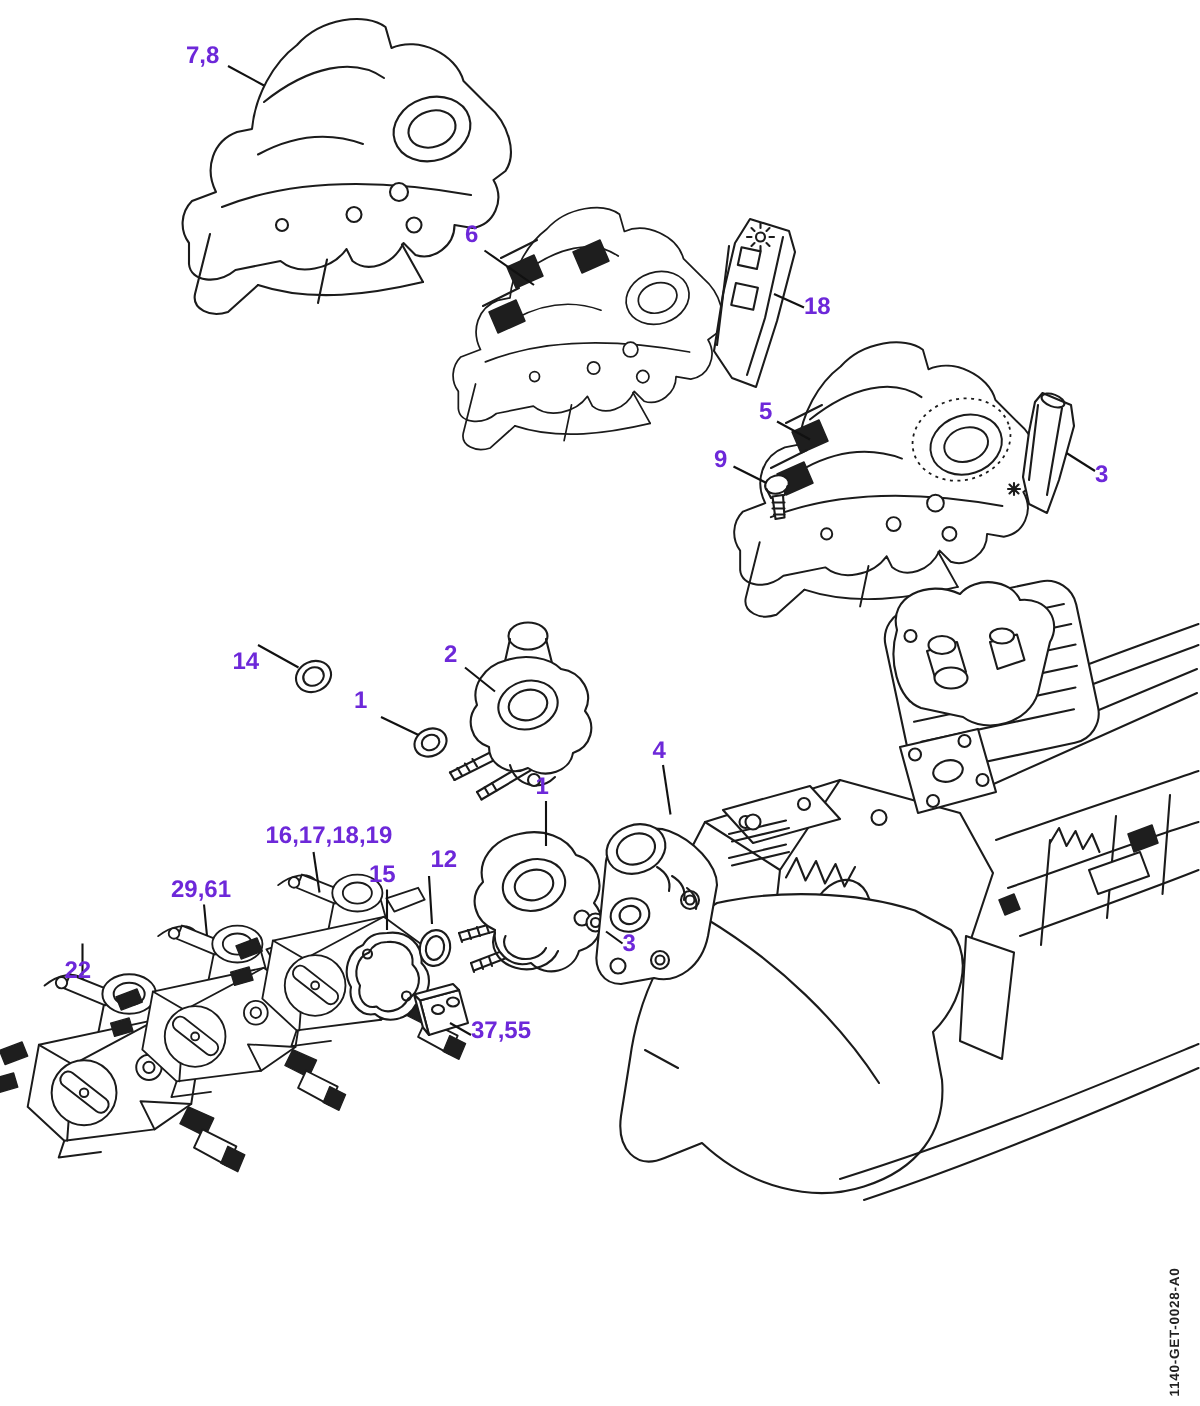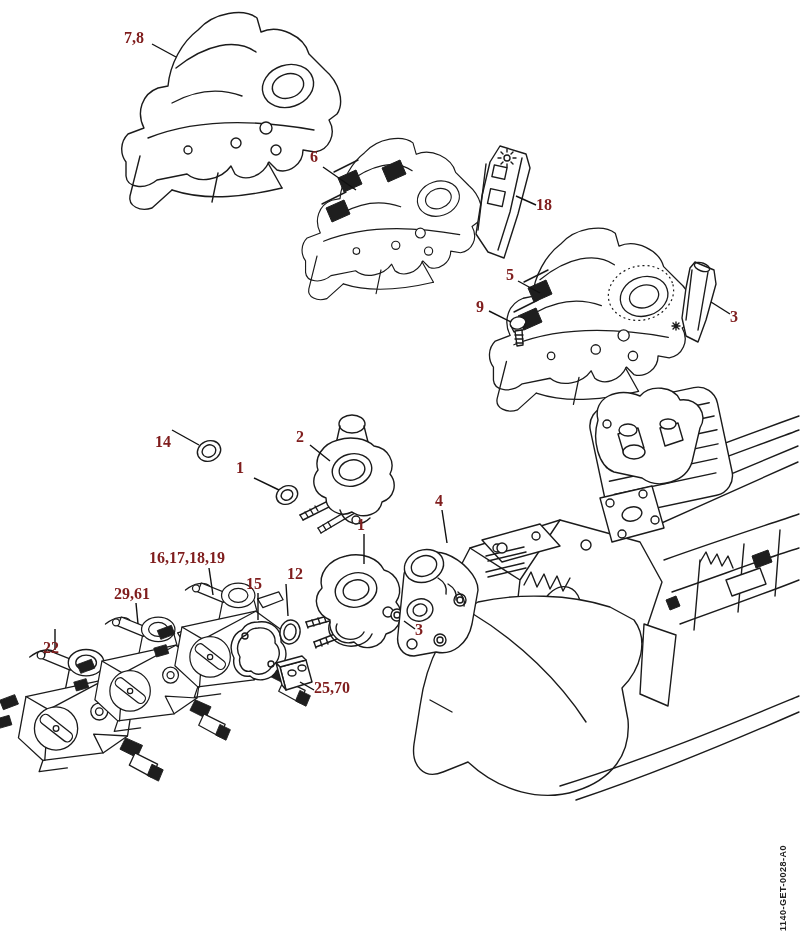--- a/index.html
+++ b/index.html
@@ -4,22 +4,22 @@
 <style>
   html,body{margin:0;padding:0;background:#fff;}
   #stage{position:relative;width:800px;height:937px;background:#fff;overflow:hidden;
          font-family:"Liberation Sans", sans-serif;}
   #art{position:absolute;left:0;top:0;}
   .ln{fill:none;stroke:#1b1b1b;stroke-width:1.4;stroke-linejoin:round;stroke-linecap:round;}
   .fw{fill:#ffffff;stroke:#1b1b1b;stroke-width:1.4;stroke-linejoin:round;stroke-linecap:round;}
   .dk{fill:#1e1e1e;stroke:#1e1e1e;stroke-width:1;stroke-linejoin:round;}
   .dot{fill:none;stroke:#1b1b1b;stroke-width:1.2;stroke-dasharray:2,3;}
   .ldr{stroke:#111;stroke-width:1.4;}
-  .plabel{position:absolute;font-weight:bold;font-size:16px;line-height:16px;color:#7f1d1d;
-          white-space:nowrap;font-family:Liberation Serif, serif;}
+  .plabel{position:absolute;font-weight:bold;font-size:16px;line-height:16px;color:#6d28d9;
+          white-space:nowrap;font-family:Liberation Sans, sans-serif;}
   .watermark{position:absolute;left:82px;top:412px;font-size:48px;line-height:52px;
              letter-spacing:3px;color:#8fa3cc;opacity:.8;mix-blend-mode:multiply;
              white-space:nowrap;font-family:"Liberation Sans", sans-serif;}
   .code-wrap{position:absolute;left:768px;top:848px;width:30px;height:80px;
              display:flex;align-items:center;justify-content:center;}
   .doc-code{transform:rotate(-90deg);white-space:nowrap;font-size:9px;letter-spacing:.5px;
             color:#222;font-weight:bold;font-family:"Liberation Sans", sans-serif;}
 </style>
 </head>
 <body>
@@ -289,26 +289,26 @@
   <div class="plabel" style="left:310px;top:149px">6</div>
   <div class="plabel" style="left:536px;top:197px">18</div>
   <div class="plabel" style="left:506px;top:267px">5</div>
   <div class="plabel" style="left:476px;top:299px">9</div>
   <div class="plabel" style="left:730px;top:309px">3</div>
   <div class="plabel" style="left:155px;top:434px">14</div>
   <div class="plabel" style="left:296px;top:429px">2</div>
   <div class="plabel" style="left:236px;top:460px">1</div>
   <div class="plabel" style="left:435px;top:493px">4</div>
   <div class="plabel" style="left:357px;top:517px">1</div>
-  <div class="plabel" style="left:149px;top:550px">16,17,18,19</div>
+  <div class="plabel" style="left:177px;top:550px">16,17,18,19</div>
   <div class="plabel" style="left:287px;top:566px">12</div>
   <div class="plabel" style="left:246px;top:576px">15</div>
   <div class="plabel" style="left:114px;top:586px">29,61</div>
   <div class="plabel" style="left:43px;top:640px">22</div>
   <div class="plabel" style="left:415px;top:622px">3</div>
-  <div class="plabel" style="left:314px;top:680px">25,70</div>
+  <div class="plabel" style="left:314px;top:680px">37,55</div>
 
 
   <div class="code-wrap">
     <span class="doc-code">1140-GET-0028-A0</span>
   </div>
 
 </div>
 
 </body></html>

